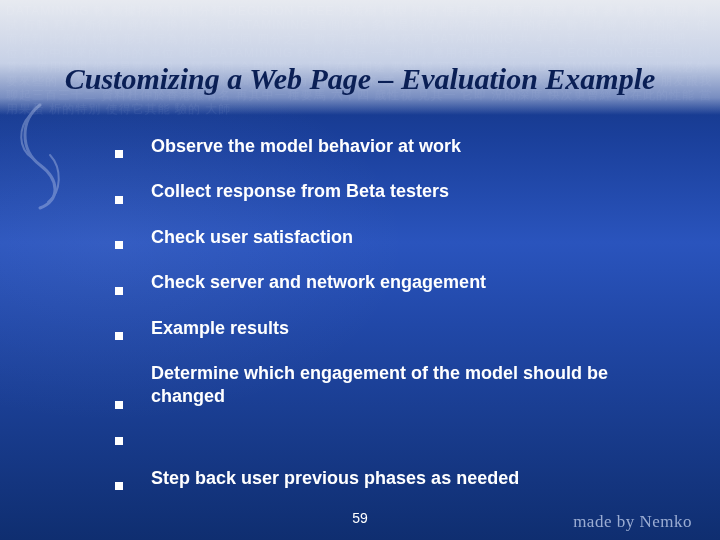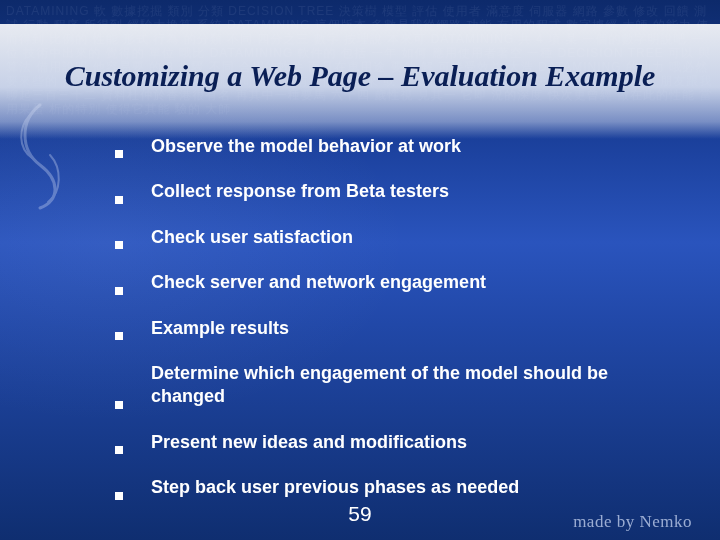--- a/index.html
+++ b/index.html
@@ -38,26 +38,25 @@
     top: 0;
     left: 0;
     right: 0;
     height: 115px;
     background: linear-gradient(to bottom,
       rgba(255,255,255,0.9) 0%,
       rgba(230,236,248,0.85) 55%,
       rgba(200,210,235,0.55) 85%,
       rgba(200,210,235,0) 100%);
     display: flex;
-    align-items: center;
+    align-items: flex-end;
     justify-content: center;
     text-align: center;
     padding: 6px 30px 18px 30px;
     box-sizing: border-box;
-    margin-top: 24px;
   }
   .title {
     font-size: 30px;
     font-weight: 700;
     font-style: italic;
     color: #0a1f55;
     line-height: 1.25;
     font-family: Georgia, "Times New Roman", serif;
   }
   .swirl {
@@ -95,21 +94,21 @@
     color: #ffffff;
     line-height: 1.3;
     font-family: Verdana, Geneva, sans-serif;
   }
   .page-num {
     position: absolute;
     bottom: 14px;
     left: 0;
     right: 0;
     text-align: center;
-    font-size: 21px;
+    font-size: 14px;
     color: #ffffff;
   }
   .footer-brand {
     position: absolute;
     right: 28px;
     bottom: 8px;
     font-size: 17px;
     color: #c9d6f2;
     opacity: 0.75;
     letter-spacing: 0.5px;
@@ -161,21 +160,20 @@
     <div class="bullet-row">
       <div class="bullet-mark"></div>
       <div class="bullet-text">Example results</div>
     </div>
     <div class="bullet-row">
       <div class="bullet-mark"></div>
       <div class="bullet-text">Determine which engagement of the model should be changed</div>
     </div>
     <div class="bullet-row">
       <div class="bullet-mark"></div>
-      <div class="bullet-text">Present new ideas and modifications</div>
     </div>
     <div class="bullet-row">
       <div class="bullet-mark"></div>
       <div class="bullet-text">Step back user previous phases as needed</div>
     </div>
   </div>
 
   <div class="page-num">59</div>
 
   <div class="footer-brand">made by Nemko</div>

